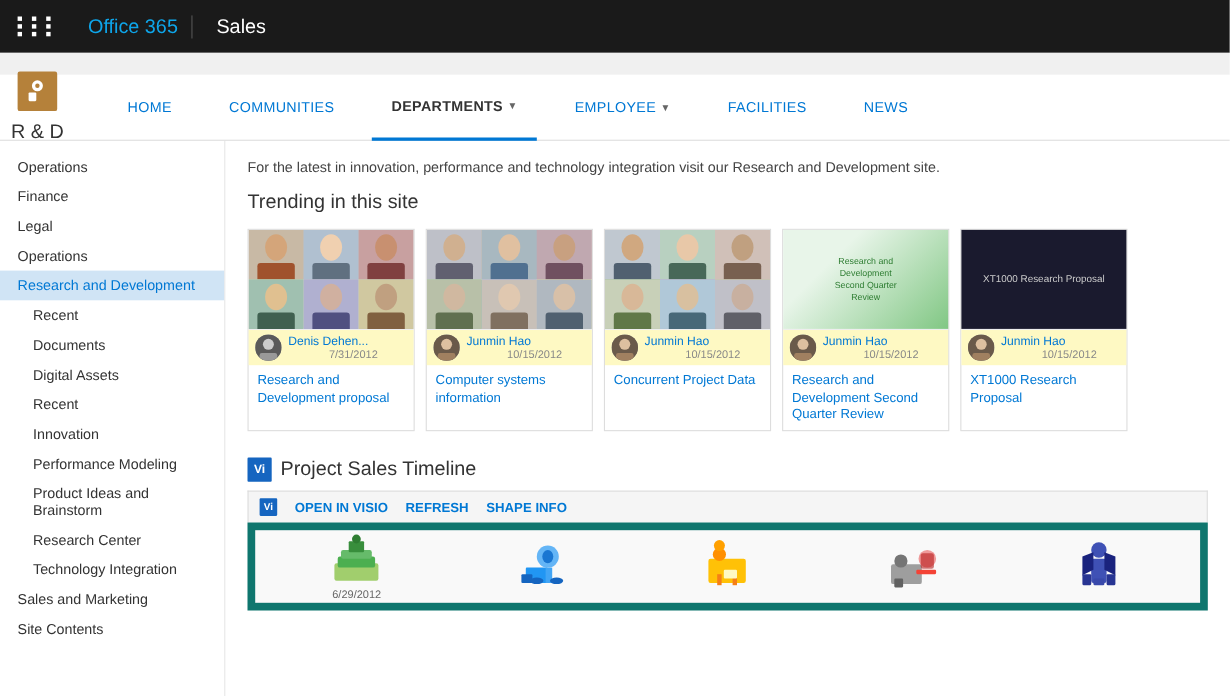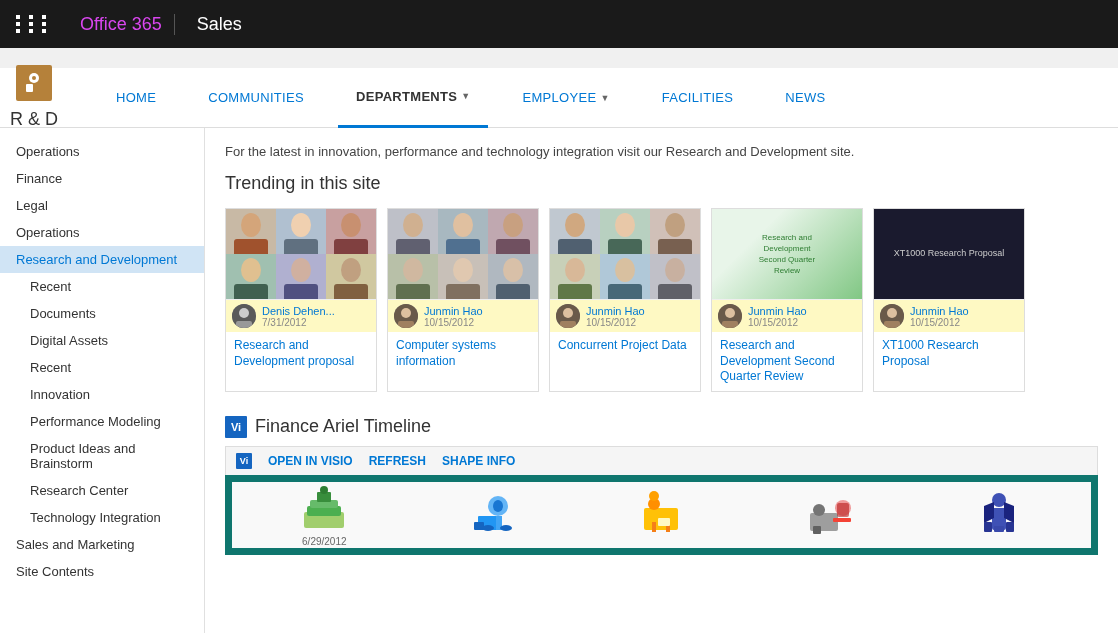--- a/index.html
+++ b/index.html
@@ -20,21 +20,21 @@
       gap: 3px;
       padding: 6px;
       cursor: pointer;
     }
     .top-bar-grid span {
       width: 4px; height: 4px;
       background: white;
       display: block;
     }
     .top-bar-title {
-      color: #d946ef;
+      color: #0ea5e9;
       font-size: 18px;
       font-weight: 300;
       padding: 0 12px;
       border-right: 1px solid #555;
     }
     .top-bar-subtitle {
       color: white;
       font-size: 18px;
       font-weight: 300;
       padding-left: 12px;
@@ -238,21 +238,21 @@
       overflow: hidden;
     }
     .author-info { flex: 1; overflow: hidden; }
     .author-name {
       font-size: 11px;
       color: #0078d4;
       white-space: nowrap;
       overflow: hidden;
       text-overflow: ellipsis;
     }
-    .author-date { font-size: 10px; color: #888; }
+    .author-date { font-size: 10px; color: #888; margin-left: 37px; }
 
     .card-label {
       padding: 6px 8px;
       font-size: 12px;
       color: #0078d4;
       cursor: pointer;
       line-height: 1.3;
     }
 
     
@@ -636,21 +636,21 @@
           </div>
         </div>
         <div class="card-label">XT1000 Research Proposal</div>
       </div>
 
     </div>
 
     <div class="project-section">
       <div class="project-header">
         <div class="visio-icon">Vi</div>
-        <span class="project-title">Finance Ariel Timeline</span>
+        <span class="project-title">Project Sales Timeline</span>
       </div>
       <div class="project-toolbar">
         <div class="visio-icon" style="width:16px;height:16px;font-size:9px;">Vi</div>
         <div class="toolbar-btn">OPEN IN VISIO</div>
         <div class="toolbar-btn">REFRESH</div>
         <div class="toolbar-btn">SHAPE INFO</div>
       </div>
       <div class="project-canvas">
 
         <div class="process-icon">

